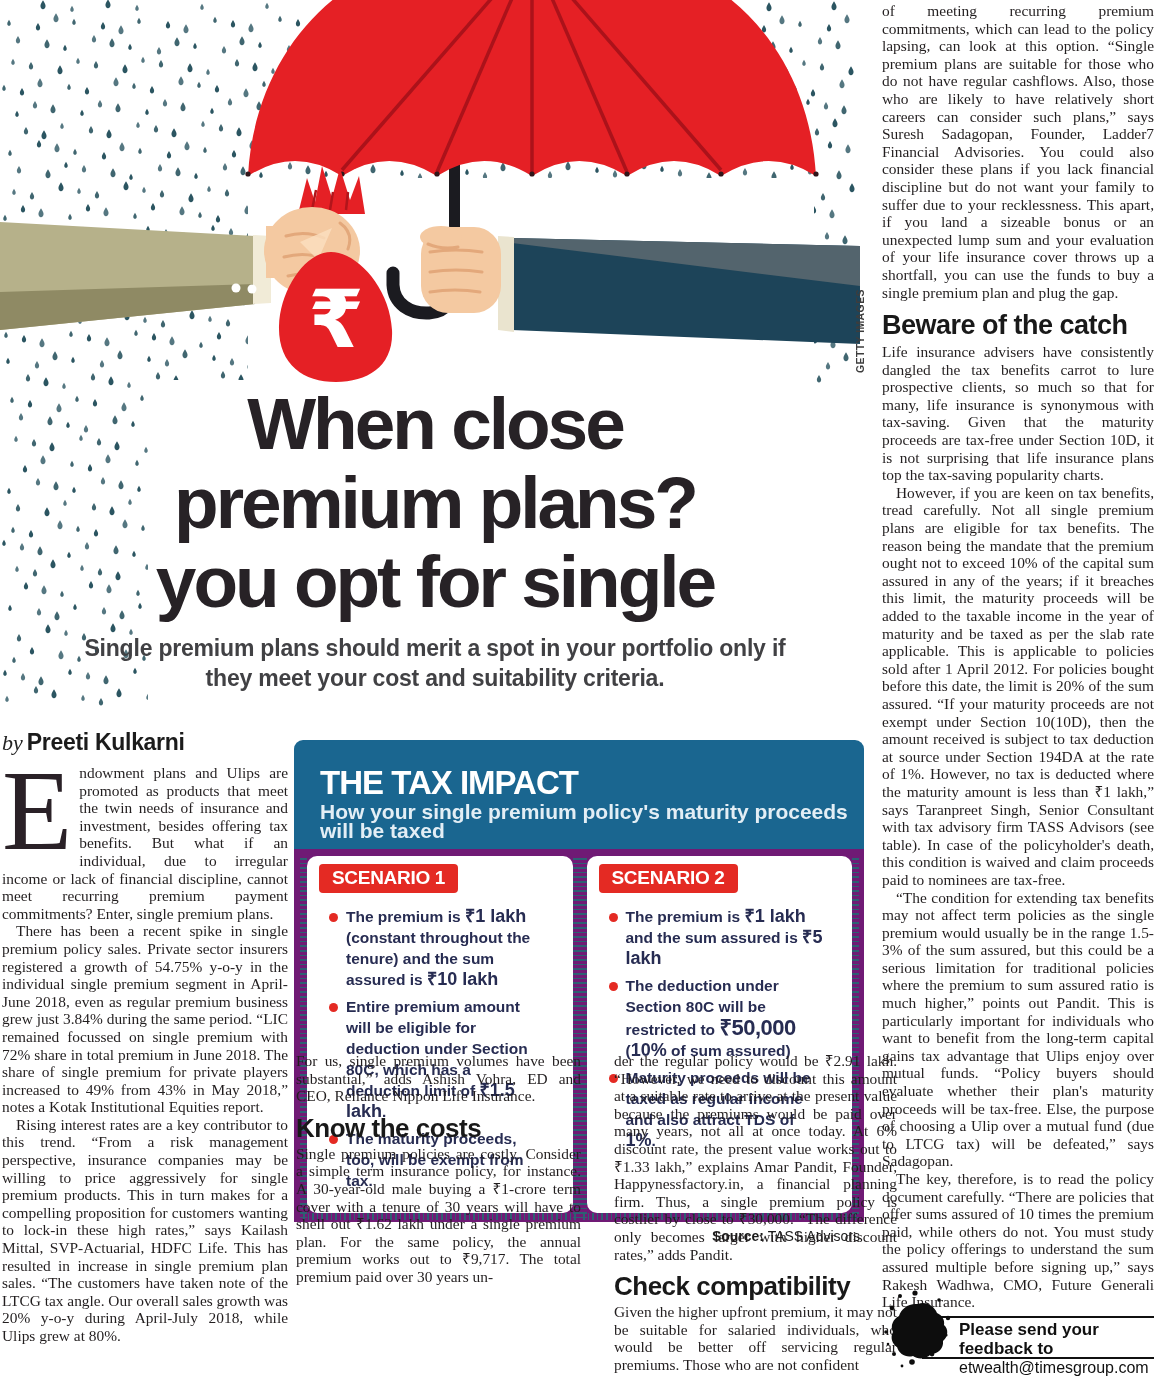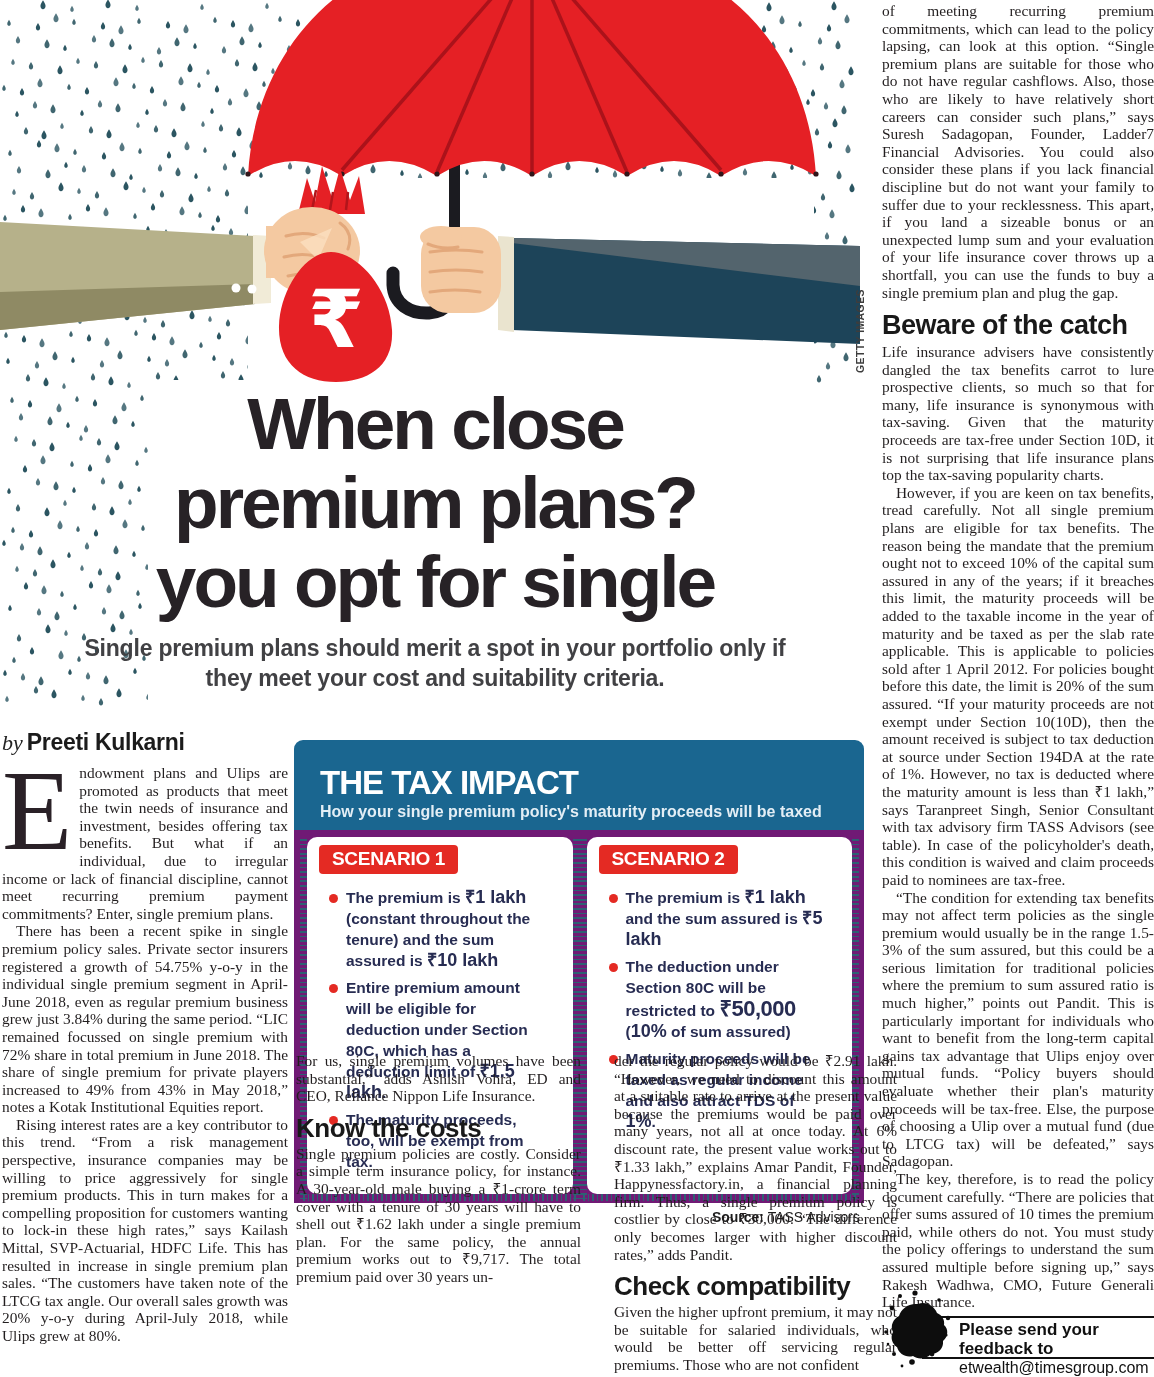--- a/index.html
+++ b/index.html
@@ -33,21 +33,21 @@
   #col2{left:296px;top:1052px;width:285px;}
   #col3{left:614px;top:1052px;width:283px;}
   #rightcol{left:882px;top:2px;width:272px;}
   #rightcol h3{font-size:27px;margin:10px 0 4px;}
   .dropcap{float:left;font-family:"Liberation Serif",serif;font-size:115px;line-height:86px;
            margin:4px 7px 0 0;color:#2a2127;}
   
   #taxbox{position:absolute;left:294px;top:740px;width:570px;font-family:"Liberation Sans",sans-serif;}
   .tb-header{background:#1a6690;border-radius:9px 9px 0 0;padding:26px 0 9px 26px;}
   .tb-title{color:#fff;font-weight:bold;font-size:33px;line-height:34px;letter-spacing:-1px;margin:0;}
-  .tb-sub{color:#e3eef5;font-weight:bold;font-size:16px;line-height:19px;margin:2px 0 0;}
+  .tb-sub{color:#e3eef5;font-weight:bold;font-size:21px;line-height:19px;margin:2px 0 0;}
   .tb-body{background:#701a75;display:flex;gap:14px;padding:7px 12px 9px 13px;}
   .scenario{flex:1;position:relative;background:#fff;border-radius:10px;min-height:196px;}
   .hatch{position:absolute;}
   .hatch.l{left:-7px;top:2px;bottom:-7px;width:7px;
            background:repeating-linear-gradient(to bottom,#2d6073 0 1.7px,transparent 1.7px 4.6px);}
   .hatch.r{right:-7px;top:2px;bottom:-7px;width:7px;
            background:repeating-linear-gradient(to bottom,#2d6073 0 1.7px,transparent 1.7px 4.6px);}
   .hatch.b{left:-4px;right:-4px;bottom:-7px;height:7px;
            background:repeating-linear-gradient(90deg,#2d6073 0 1.7px,transparent 1.7px 4.6px);}
   .sc-label{display:inline-block;background:#e42a23;color:#fff;font-weight:bold;font-size:19px;

